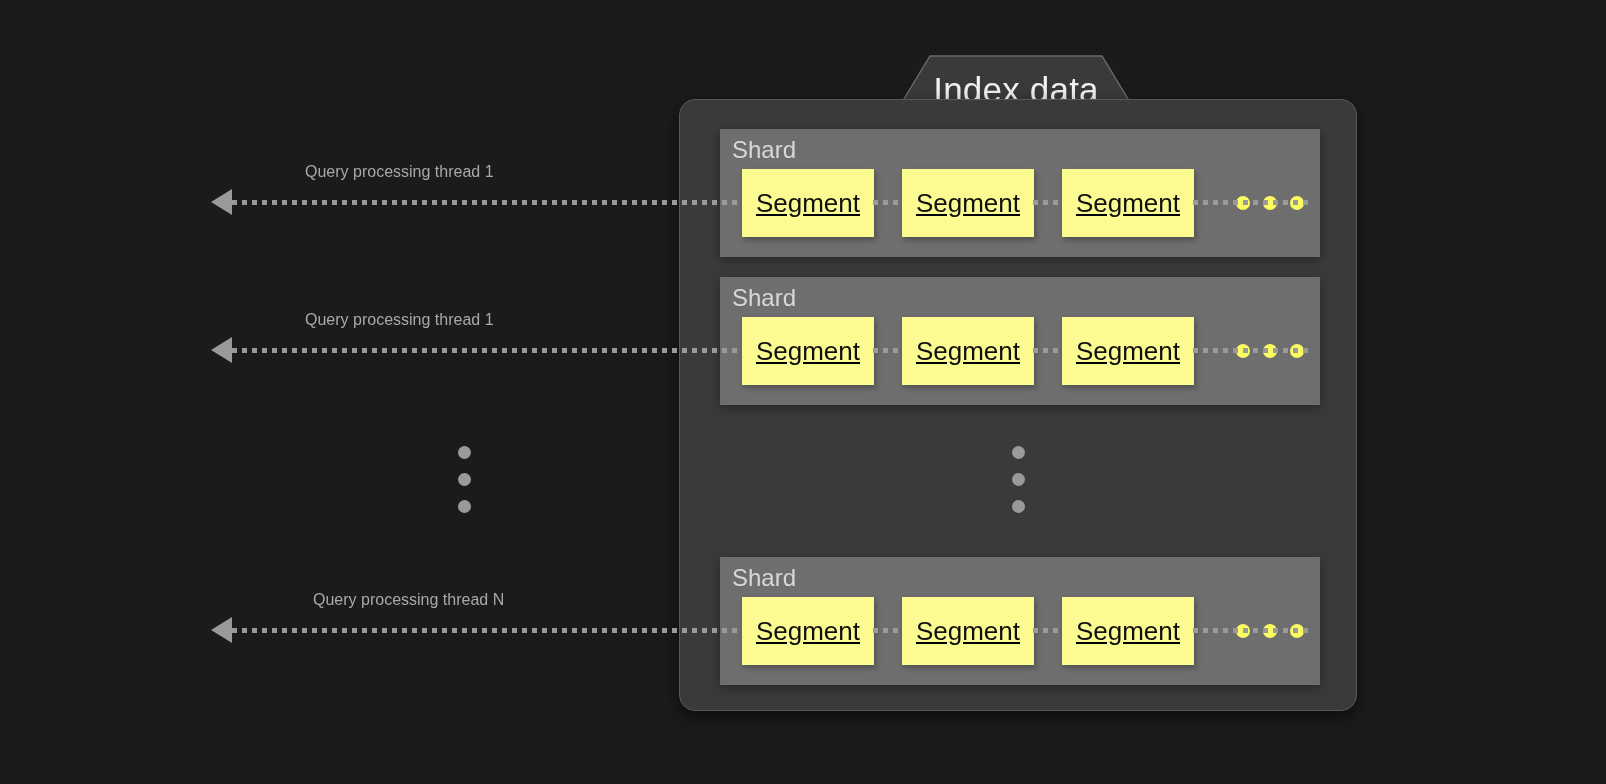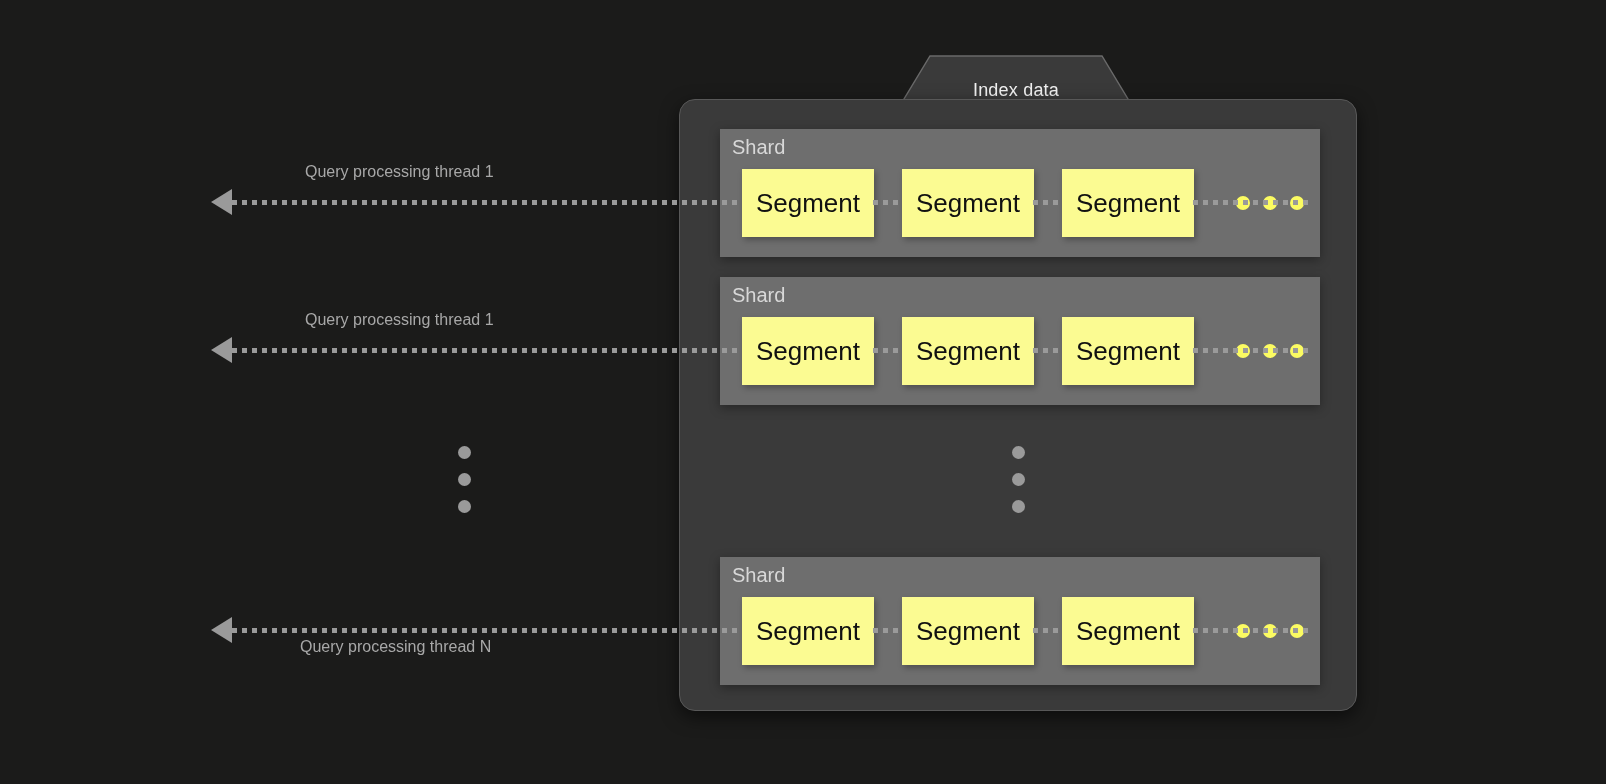--- a/index.html
+++ b/index.html
@@ -38,21 +38,21 @@
   .index-tab .tab-label {
     position: absolute;
     left: 0;
     top: 0;
     width: 232px;
     height: 50px;
     display: flex;
     align-items: center;
     justify-content: center;
     color: #f2f2f2;
-    font-size: 18px;
+    font-size: 35px;
     letter-spacing: 0.2px;
     padding-top: 20px;
     box-sizing: border-box;
   }
 
   
   .panel {
     position: absolute;
     left: 679px;
     top: 99px;
@@ -77,30 +77,31 @@
   }
   .shard.row-0 { top: 29px; }
   .shard.row-1 { top: 177px; }
   .shard.row-2 { top: 457px; }
 
   .shard-label {
     position: absolute;
     left: 12px;
     top: 7px;
     color: #d8d8d8;
-    font-size: 20px;
+    font-size: 24px;
   }
 
   
   .segments {
     position: absolute;
     left: 22px;
     top: 40px;
     display: flex;
     align-items: flex-start;
+    text-decoration: underline;
   }
   .segment {
     width: 132px;
     height: 68px;
     background: #fbfb92;
     color: #111111;
     font-size: 26px;
     display: flex;
     align-items: center;
     justify-content: center;
@@ -251,21 +252,21 @@
   <div class="dot-line" style="left:873px; top:628px; width:28px;"></div>
   <div class="dot-line" style="left:1033px; top:628px; width:28px;"></div>
   <div class="dot-line" style="left:1193px; top:628px; width:120px;"></div>
 
   <div class="arrow-head" style="left:211px; top:189px;"></div>
   <div class="arrow-head" style="left:211px; top:337px;"></div>
   <div class="arrow-head" style="left:211px; top:617px;"></div>
 
   <div class="thread-label" style="left:305px; top:163px;">Query processing thread 1</div>
   <div class="thread-label" style="left:305px; top:311px;">Query processing thread 1</div>
-  <div class="thread-label" style="left:300px; top:591px;margin-top:47px;">Query processing thread N</div>
+  <div class="thread-label" style="left:313px; top:591px;">Query processing thread N</div>
 
   <div class="v-dots" style="left:458px; top:446px;">
     <span class="v-dot"></span>
     <span class="v-dot"></span>
     <span class="v-dot"></span>
   </div>
 
 </div>
 
 </body></html>

